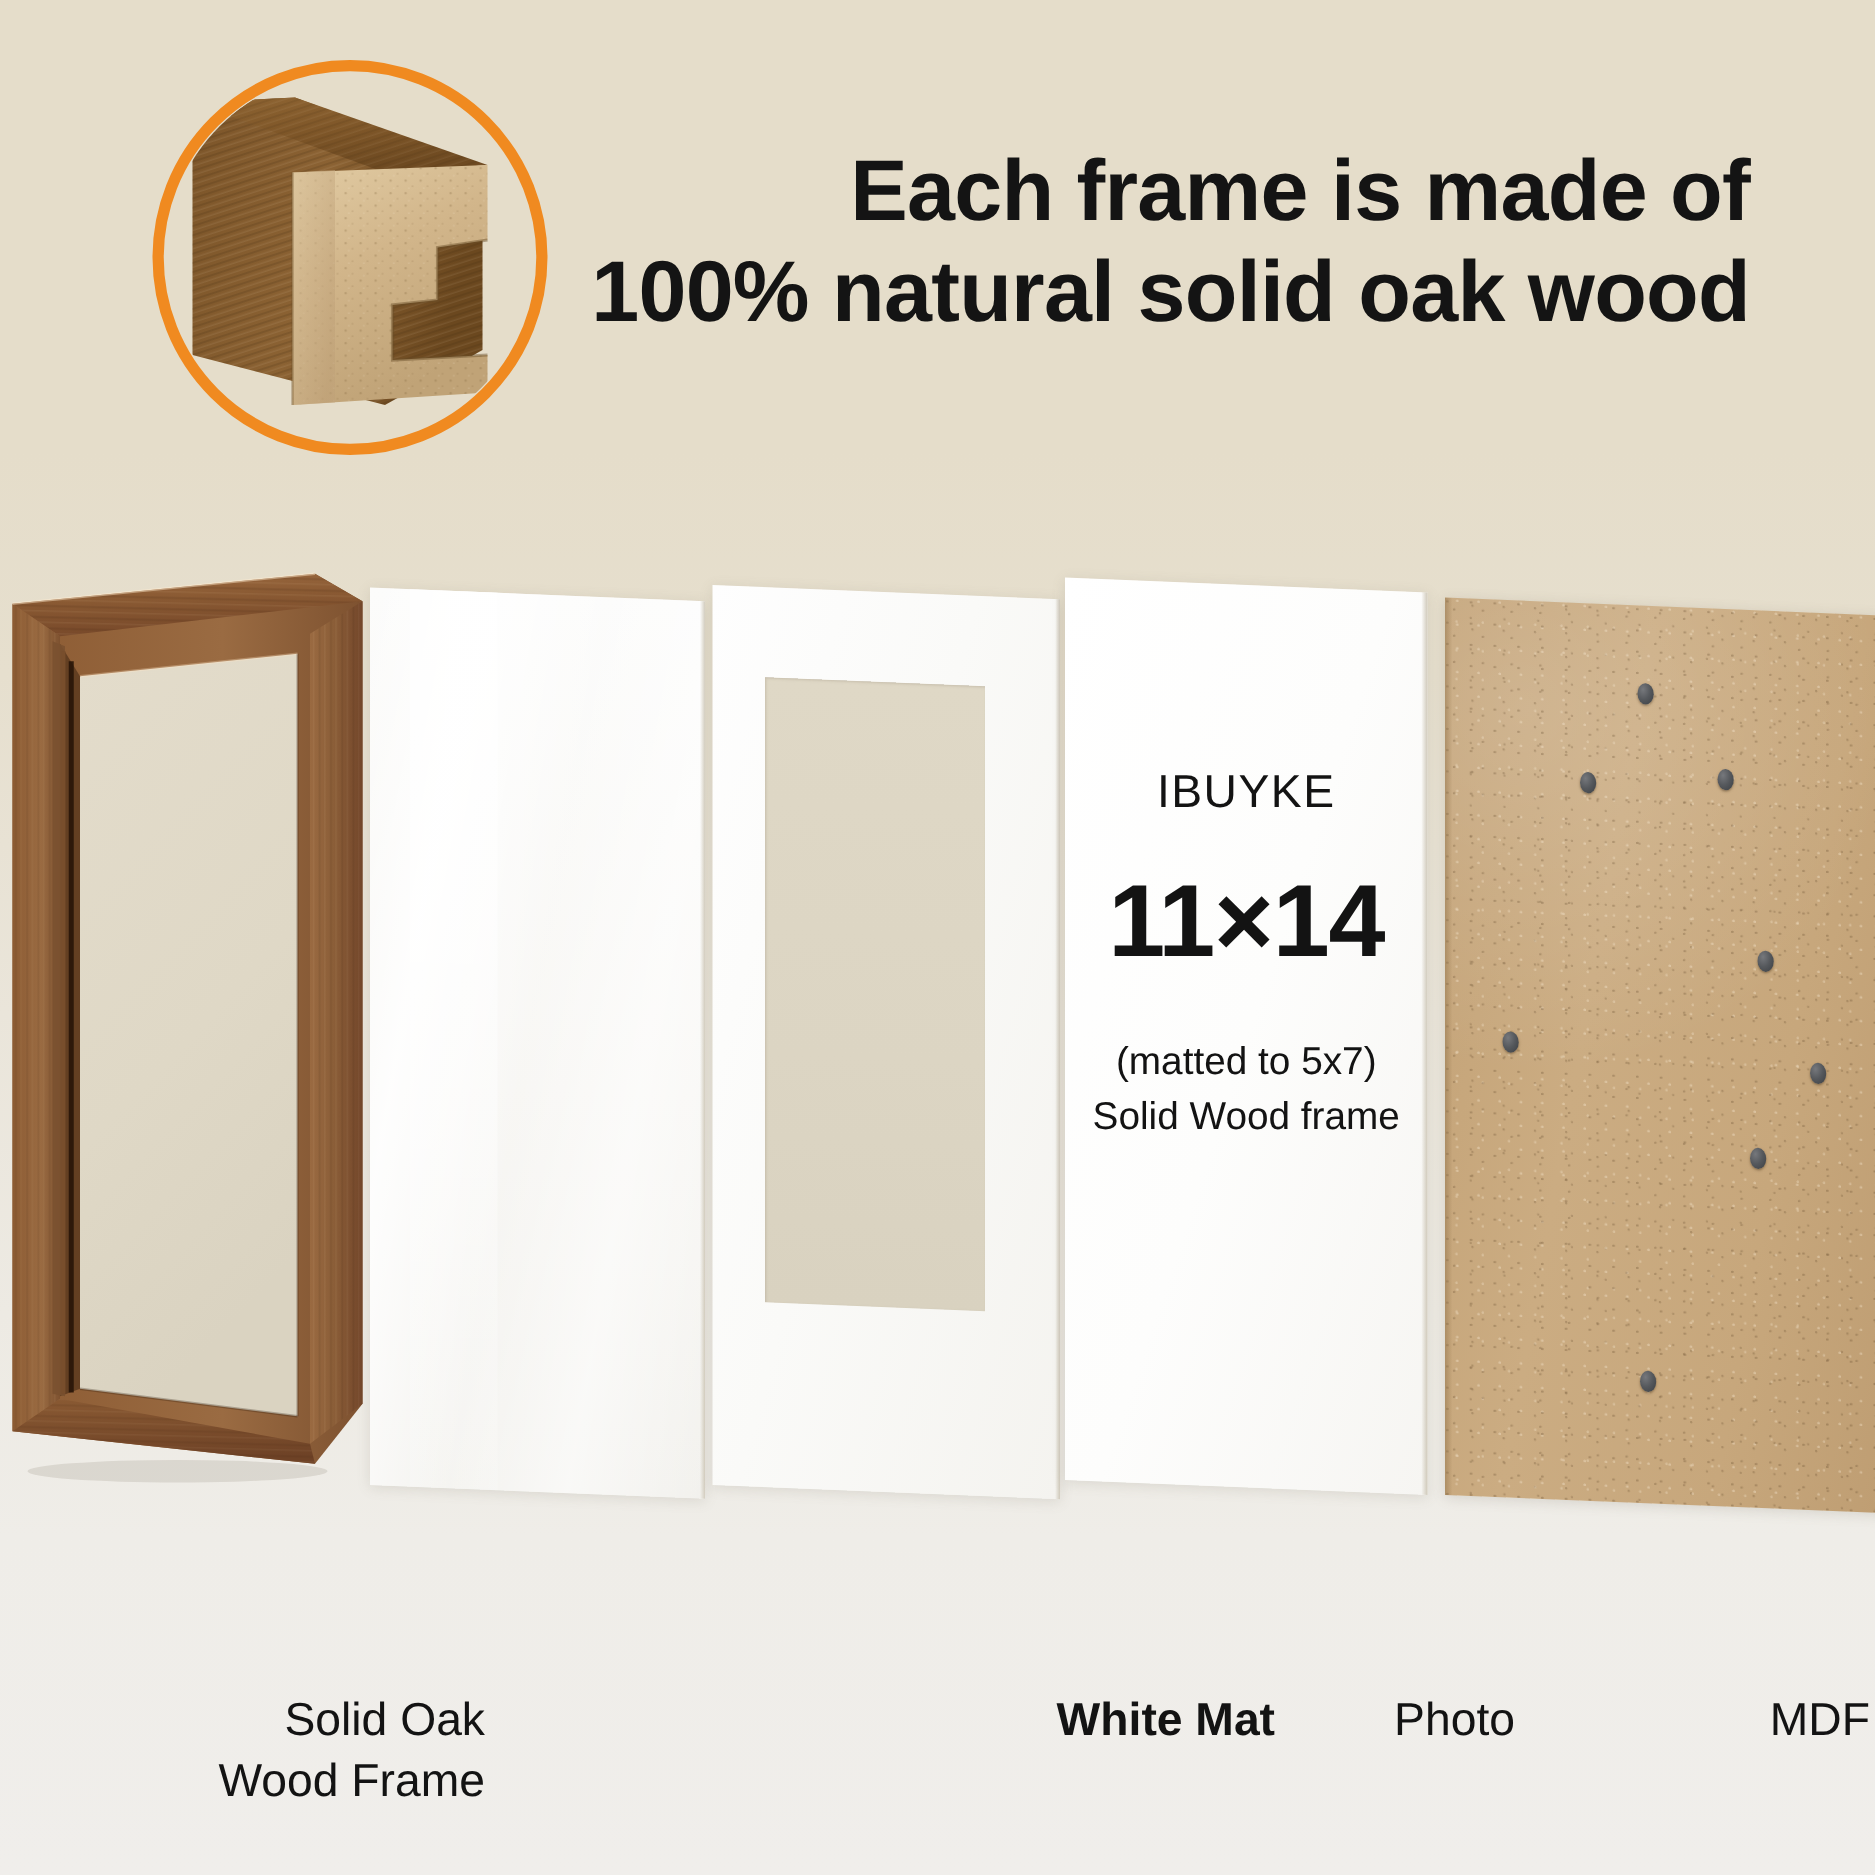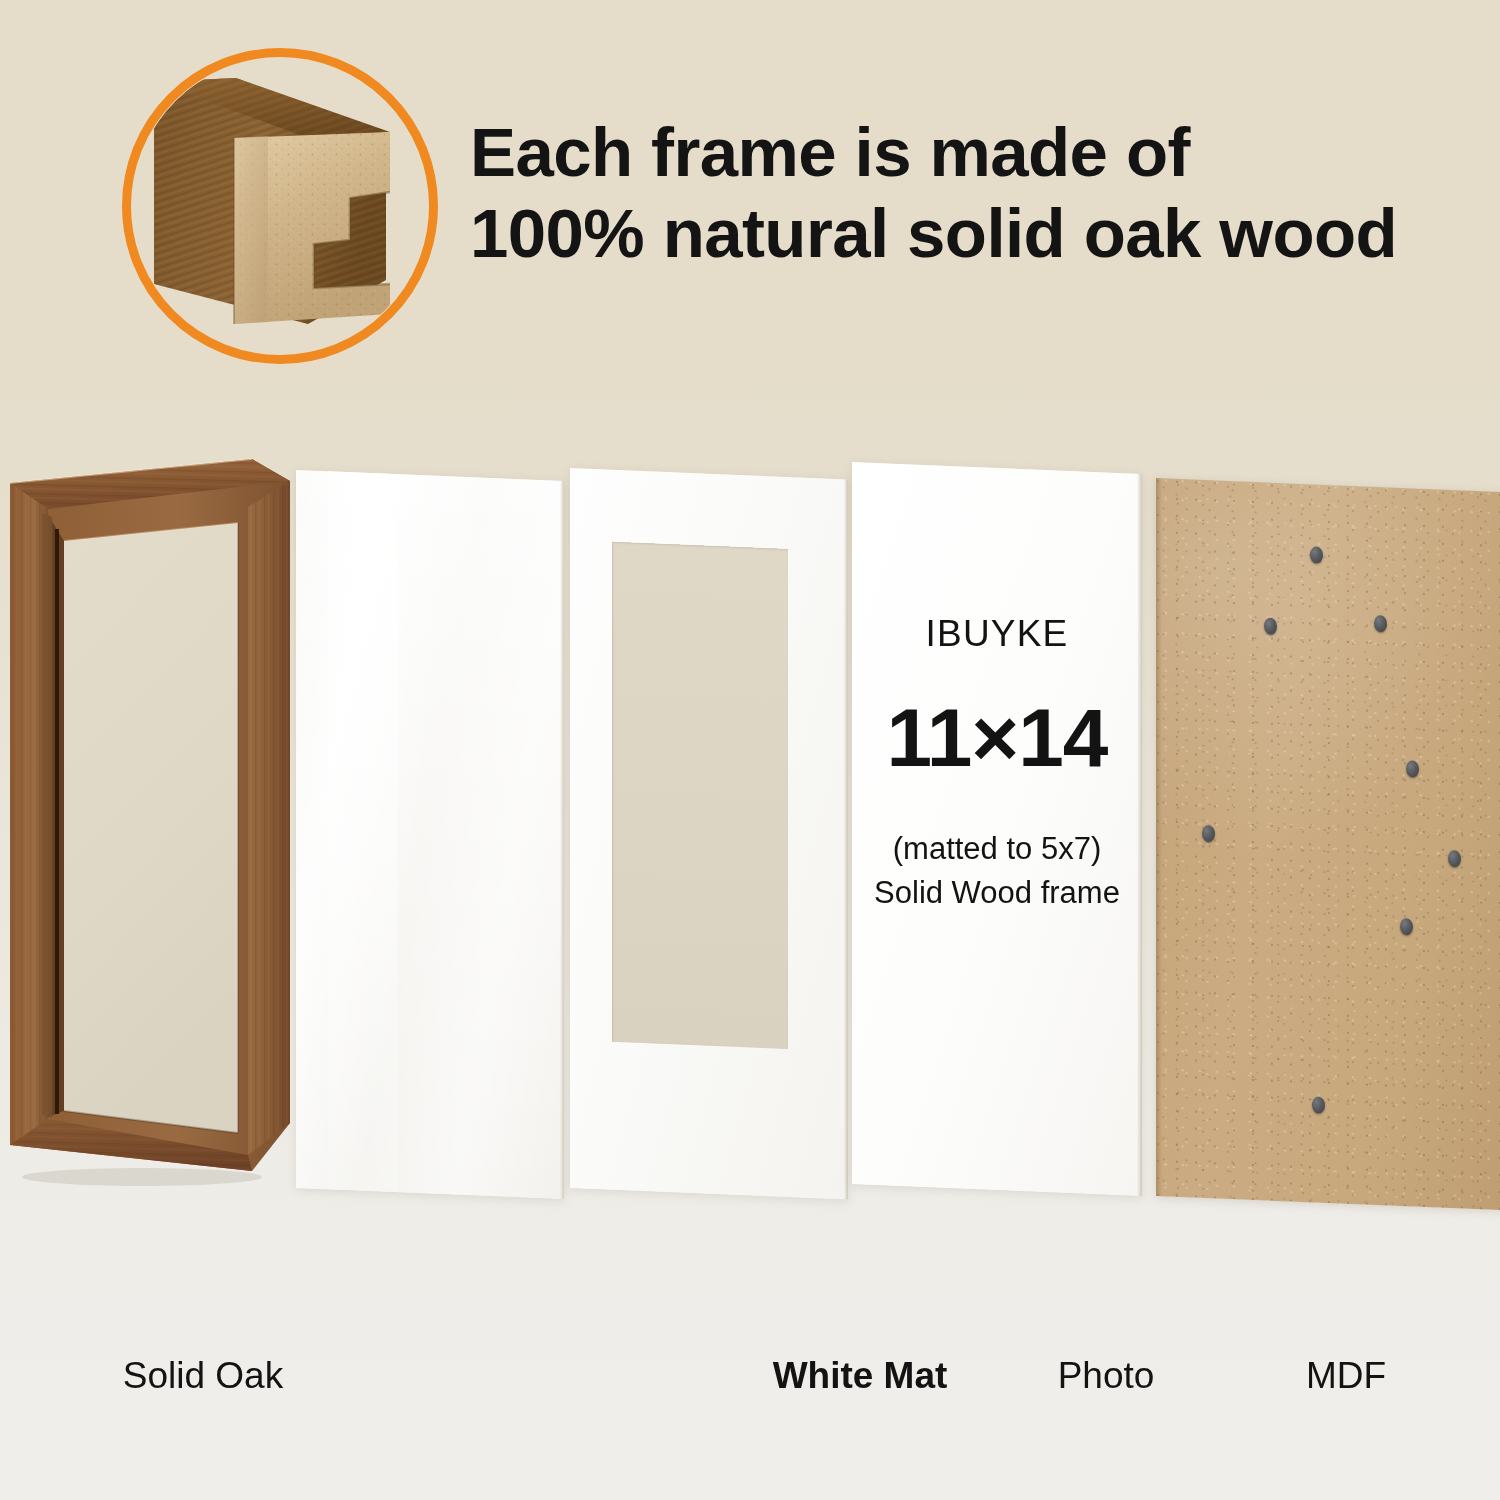--- a/index.html
+++ b/index.html
@@ -56,21 +56,21 @@
     width: 324px;
     height: 310px;
   }
 
   
   #headline {
     position: absolute;
     left: 470px;
     top: 112px;
     width: 930px;
-    text-align: left;
+    text-align: right;
     color: #141414;
     font-size: 69px;
     line-height: 1.18;
     font-weight: 700;
     letter-spacing: -0.6px;
   }
   #headline .hl-line { display: block; white-space: nowrap; }
 
   
   #panels {
@@ -233,21 +233,21 @@
   
   #captions {
     position: absolute;
     left: 0;
     top: 1352px;
     width: 1500px;
     height: 130px;
   }
   .caption {
     position: absolute;
-    text-align: center;
+    text-align: right;
     color: #131313;
     font-size: 37px;
     line-height: 1.32;
     font-weight: 400;
   }
   .caption span { display: block; }
   #cap-0 { left: 18px;   width: 370px; }
   #cap-1 { left: 372px;  width: 340px; }
   #cap-2 { left: 700px;  width: 320px; font-weight: bold; }
   #cap-3 { left: 1000px; width: 212px; }
@@ -417,20 +417,21 @@
       <div class="tab" style="left:46px;  top:345px;"></div>
       <div class="tab" style="left:292px; top:360px;"></div>
       <div class="tab" style="left:244px; top:430px;"></div>
       <div class="tab" style="left:156px; top:612px;"></div>
     </div>
   </div>
 
   <div id="captions">
     <div class="caption" id="cap-0">
       <span>Solid Oak</span>
+      <span>Wood Frame</span>
     </div>
     <div class="caption" id="cap-1">
     </div>
     <div class="caption" id="cap-2">
       <span>White Mat</span>
     </div>
     <div class="caption" id="cap-3">
       <span>Photo</span>
     </div>
     <div class="caption" id="cap-4">

